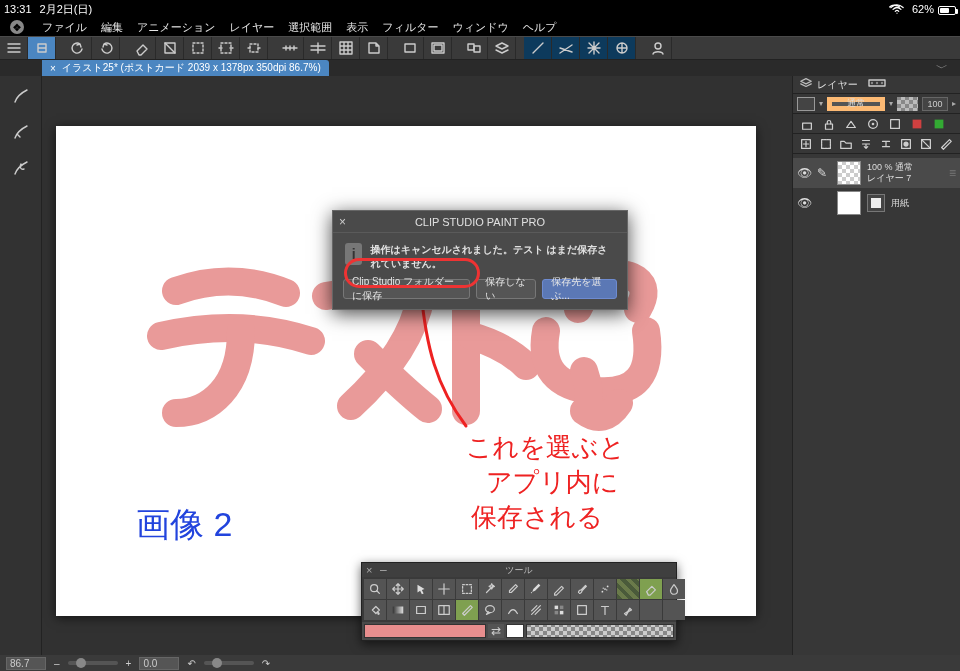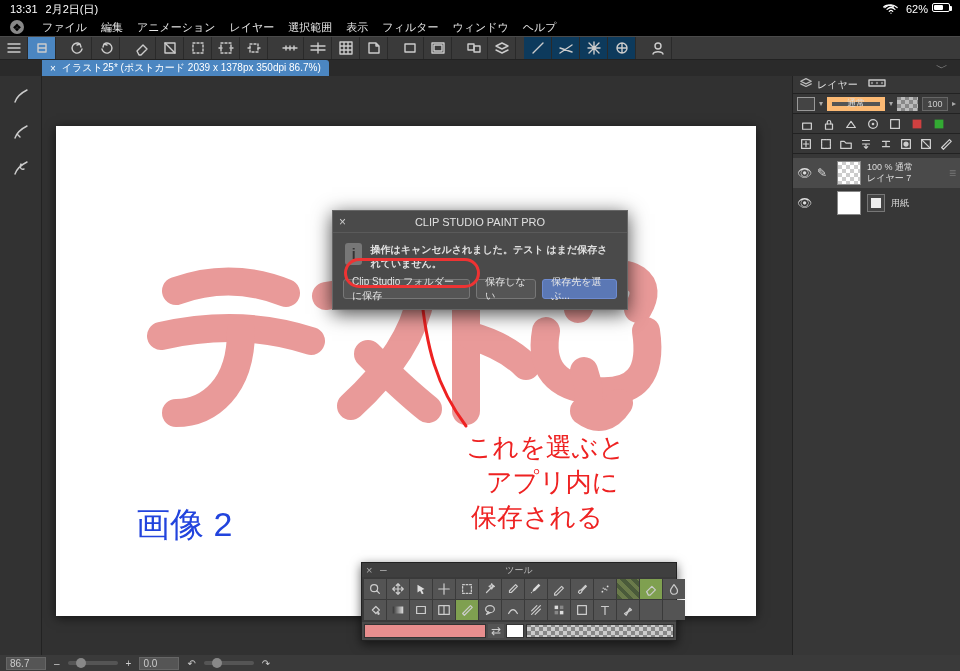--- a/index.html
+++ b/index.html
@@ -1,21 +1,21 @@
 <!DOCTYPE html>
 <html><head>
 <meta charset="utf-8">
 <style>
   * { margin: 0; padding: 0; box-sizing: border-box; font-family: -apple-system, "Hiragino Sans", sans-serif; }
   html, body { width: 960px; height: 671px; background: #2b2b2b; overflow: hidden; color: #ccc; font-size: 12px; }
 
   
-  .status-bar { height: 18px; background: #000; display: flex; align-items: center; padding: 0 10px; color: #fff; font-size: 11px; gap: 8px; }
+  .status-bar { height: 18px; background: #000; display: flex; align-items: center; padding: 0 4px; color: #fff; font-size: 11px; gap: 8px; }
   .status-bar .spacer { flex: 1; }
-  .status-bar .battery { display: flex; align-items: flex-start; gap: 4px; }
+  .status-bar .battery { display: flex; align-items: flex-end; gap: 4px; }
   .status-bar .bat-body { width: 18px; height: 9px; border: 1px solid #fff; border-radius: 2px; position: relative; }
   .status-bar .bat-body::after { content: ""; position: absolute; right: -3px; top: 2px; width: 2px; height: 5px; background: #fff; border-radius: 0 1px 1px 0; }
   .status-bar .bat-fill { position: absolute; top: 1px; bottom: 1px; left: 1px; width: 55%; background: #fff; border-radius: 1px; }
   .wifi-icon { width: 14px; height: 10px; display: inline-block; position: relative; }
   .wifi-icon::before { content:"⌢"; font-size: 20px; position:absolute; top:-11px; left:-2px; color:#fff;}
   .wifi-icon svg{display:block}
 
   
   .menu-bar { height: 18px; background: #000; display: flex; align-items: center; padding: 0 10px; gap: 14px; color: #e5e5e5; font-size: 11px; }
   .menu-bar .logo { width: 14px; height: 14px; border-radius: 50%; background: #888; display: flex; align-items: center; justify-content: center; font-weight: bold; color: #000; font-size: 10px; margin-right: 4px; }

